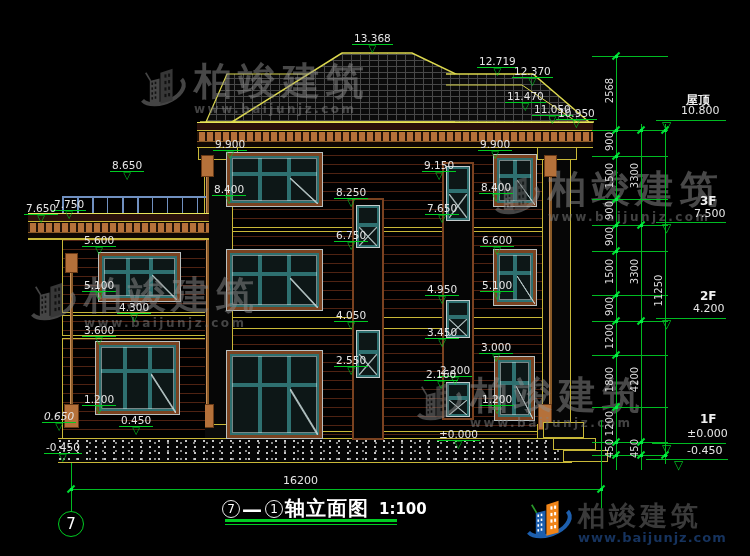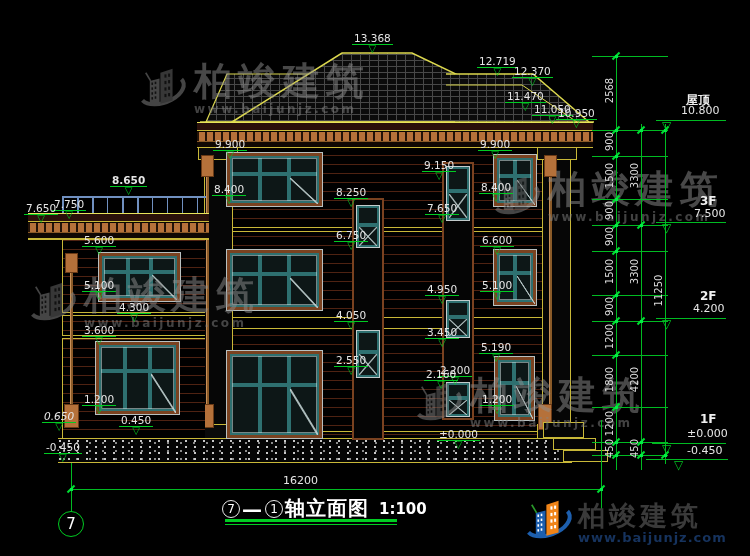--- a/index.html
+++ b/index.html
@@ -438,21 +438,21 @@
         <span class="v">▽</span>
       </div>
       <div class="lvl" style="left: 478px; top: 139px;">
         <span class="u">9.900</span>
         <span class="v">▽</span>
       </div>
       <div class="lvl" style="left: 422px; top: 160px;">
         <span class="u">9.150</span>
         <span class="v">▽</span>
       </div>
-      <div class="lvl" style="left: 110px; top: 175px; font-weight: bold;">
+      <div class="lvl" style="left: 110px; top: 160px;">
         <span class="u">8.650</span>
         <span class="v">▽</span>
       </div>
       <div class="lvl" style="left: 212px; top: 184px;">
         <span class="u">8.400</span>
         <span class="v">▽</span>
       </div>
       <div class="lvl" style="left: 479px; top: 182px;">
         <span class="u">8.400</span>
         <span class="v">▽</span>
@@ -507,21 +507,21 @@
       </div>
       <div class="lvl" style="left: 82px; top: 325px;">
         <span class="u">3.600</span>
         <span class="v">▽</span>
       </div>
       <div class="lvl" style="left: 425px; top: 327px;">
         <span class="u">3.450</span>
         <span class="v">▽</span>
       </div>
       <div class="lvl" style="left: 479px; top: 342px;">
-        <span class="u">5.190</span>
+        <span class="u">3.000</span>
         <span class="v">▽</span>
       </div>
       <div class="lvl" style="left: 334px; top: 355px;">
         <span class="u">2.550</span>
         <span class="v">▽</span>
       </div>
       <div class="lvl" style="left: 438px; top: 365px;">
         <span class="u">2.200</span>
         <span class="v">▽</span>
       </div>

